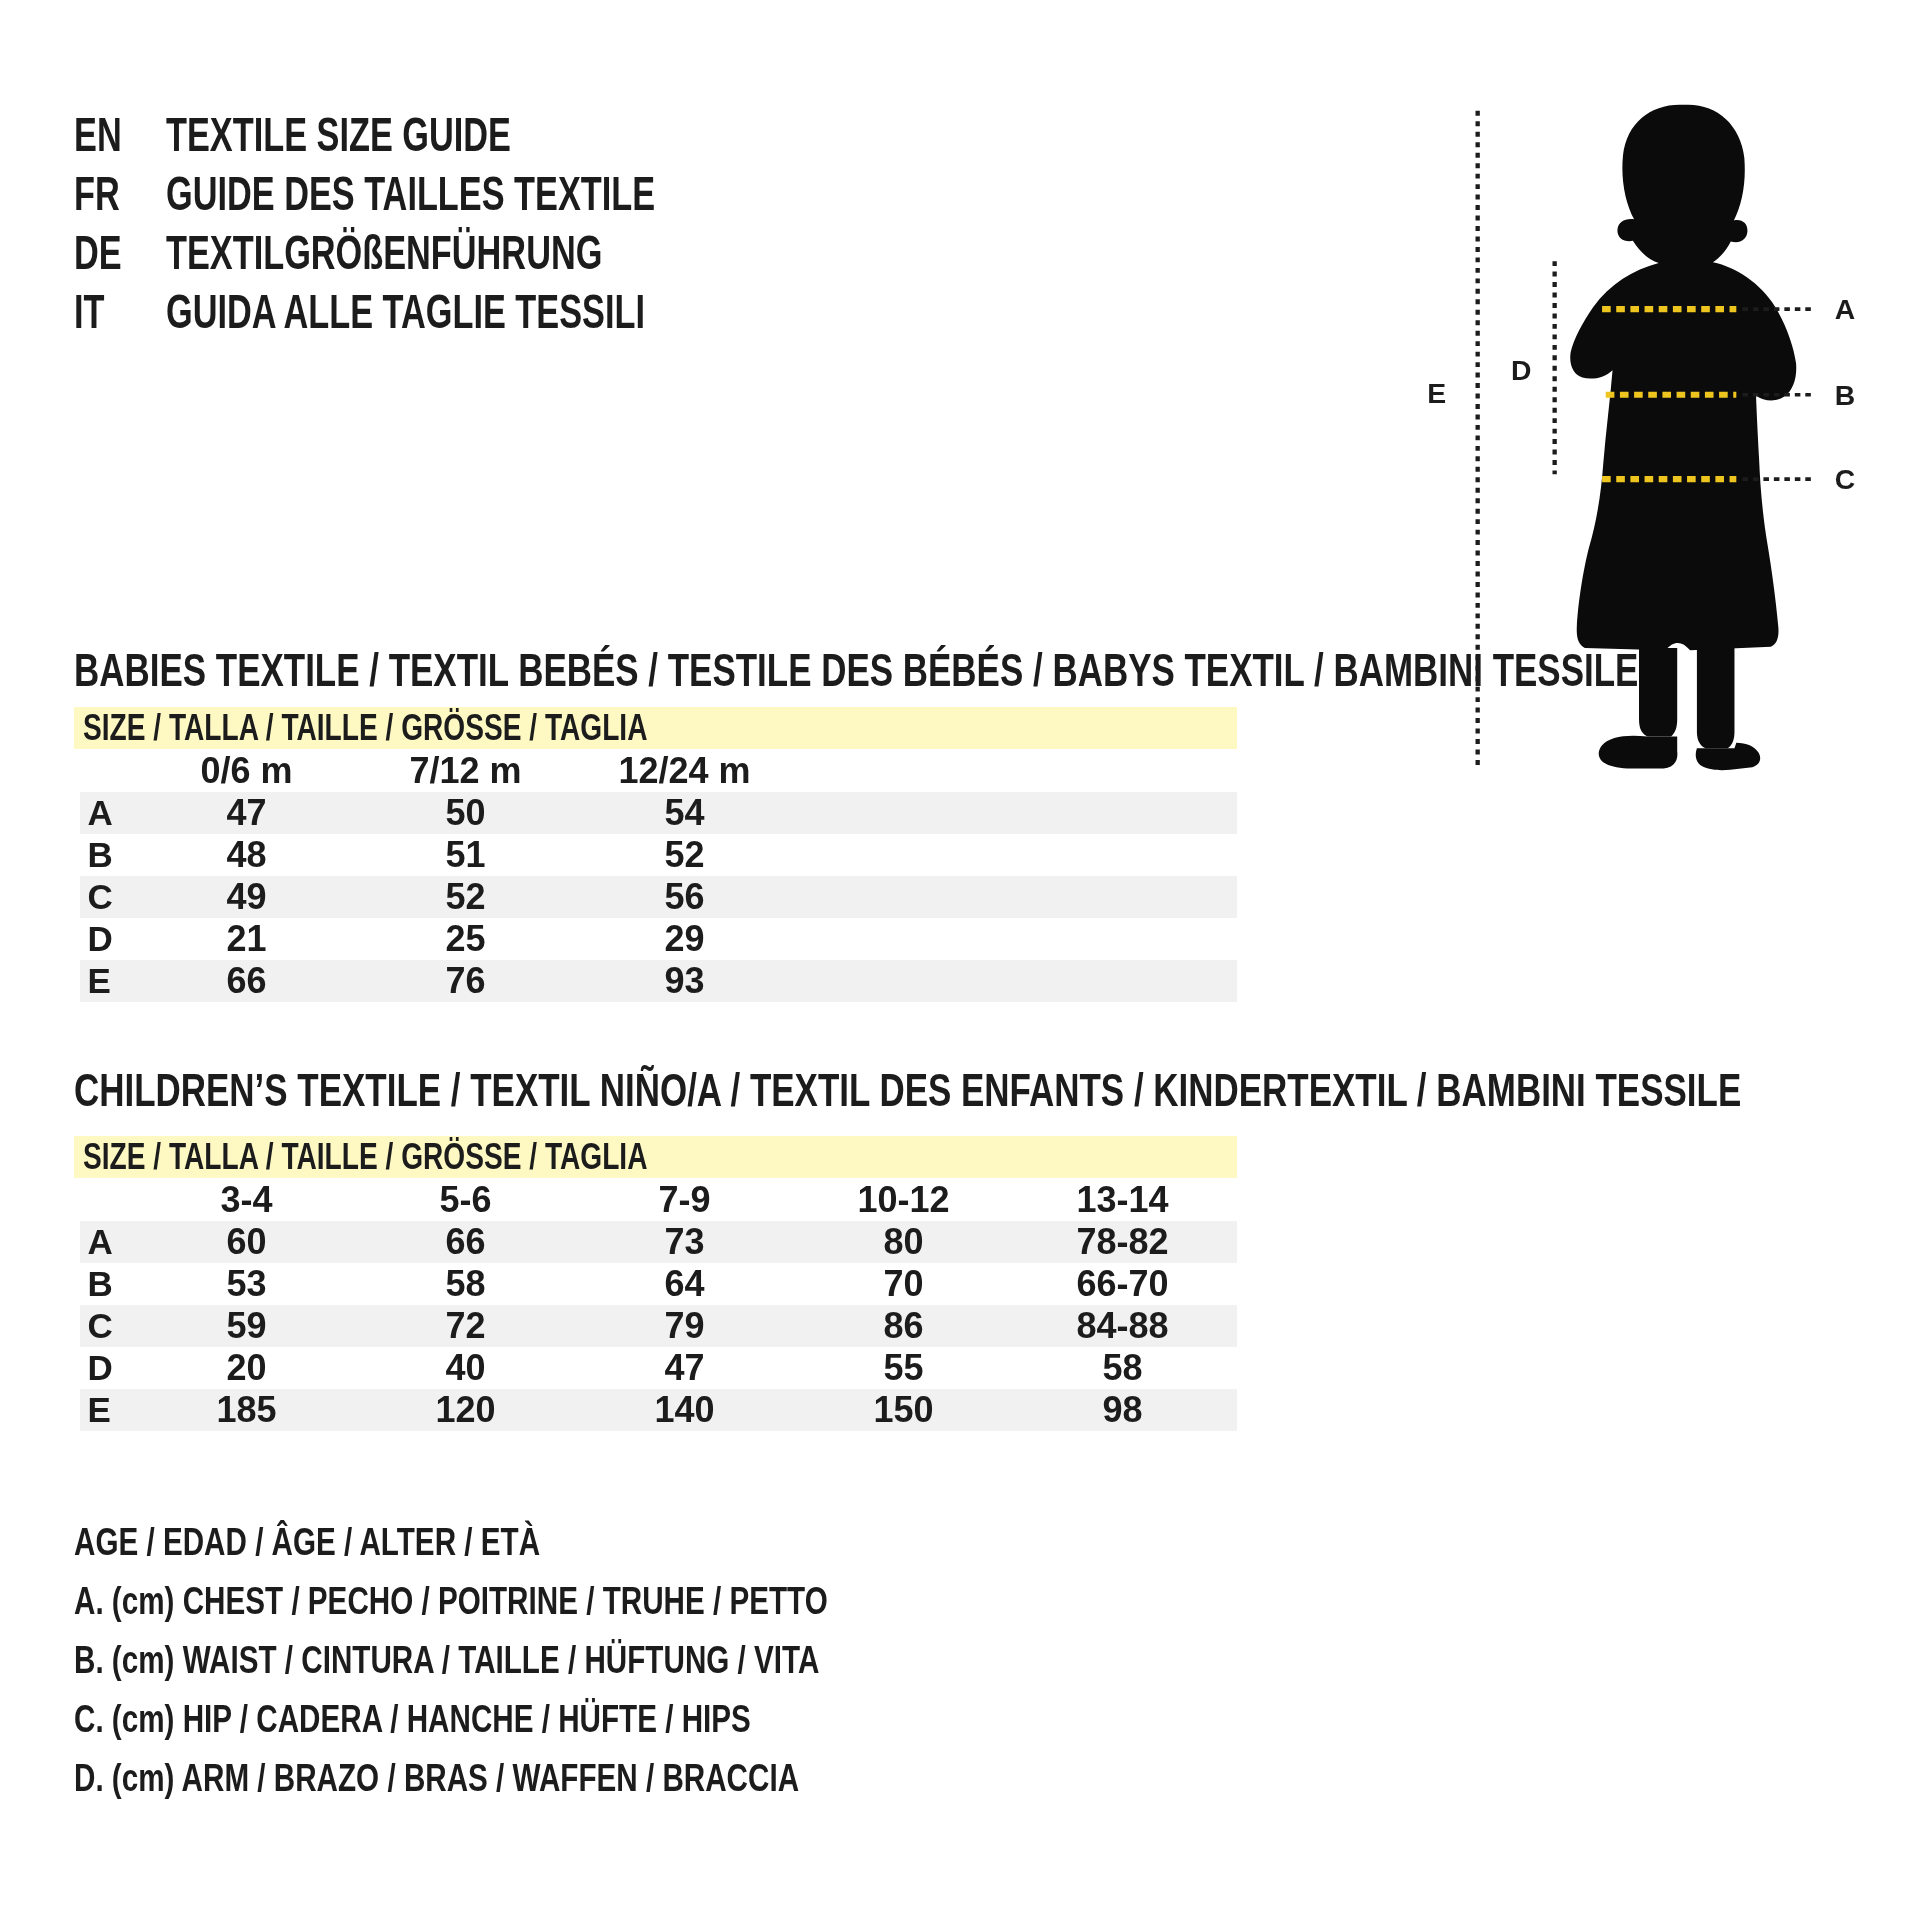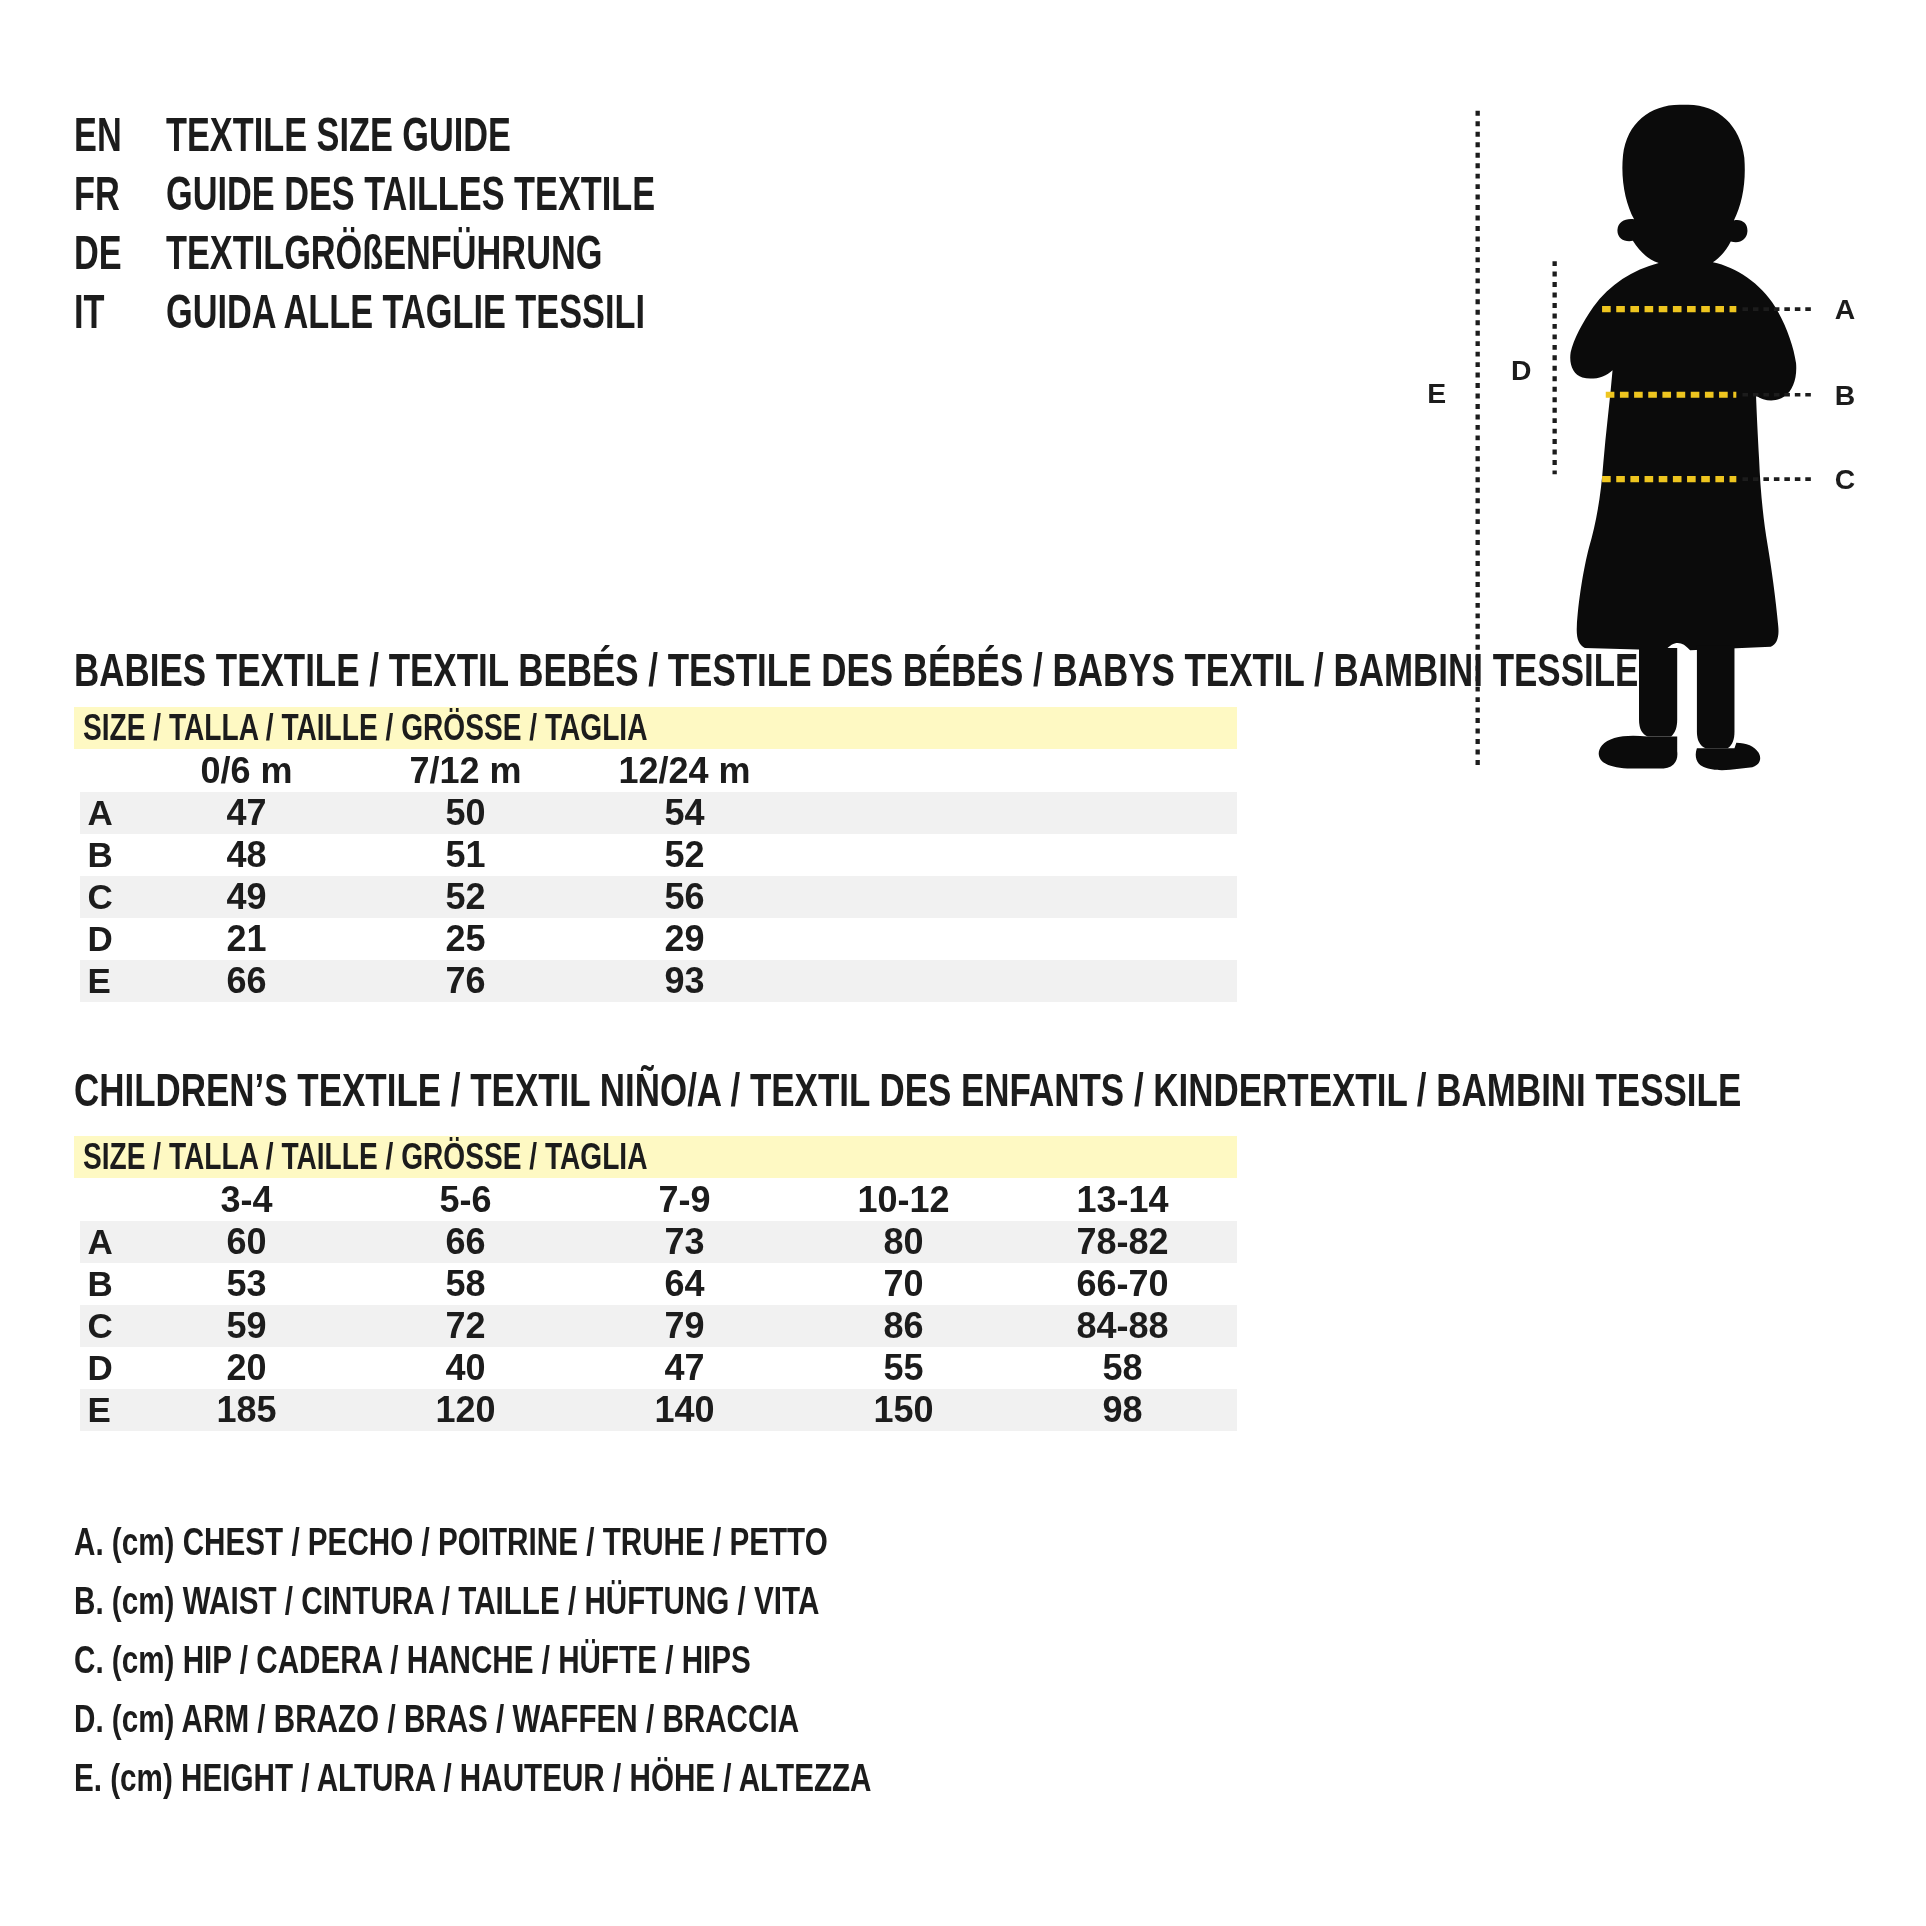--- a/index.html
+++ b/index.html
@@ -218,19 +218,19 @@
     <div class="cell rowlabel">E</div>
     <div class="cell">185</div>
     <div class="cell">120</div>
     <div class="cell">140</div>
     <div class="cell">150</div>
     <div class="cell">98</div>
   </div>
 </div>
 
 <div class="legend">
+  <div class="legend-line"><span class="cond">AGE / EDAD / ÂGE / ALTER / ETÀ</span></div>
   <div class="legend-line"><span class="cond">A. (cm) CHEST / PECHO / POITRINE / TRUHE / PETTO</span></div>
   <div class="legend-line"><span class="cond">B. (cm) WAIST / CINTURA / TAILLE / HÜFTUNG / VITA</span></div>
   <div class="legend-line"><span class="cond">C. (cm) HIP / CADERA / HANCHE / HÜFTE / HIPS</span></div>
   <div class="legend-line"><span class="cond">D. (cm) ARM / BRAZO / BRAS / WAFFEN / BRACCIA</span></div>
-  <div class="legend-line"><span class="cond">E. (cm) HEIGHT / ALTURA / HAUTEUR / HÖHE / ALTEZZA</span></div>
 </div>
 
 
 </body></html>

